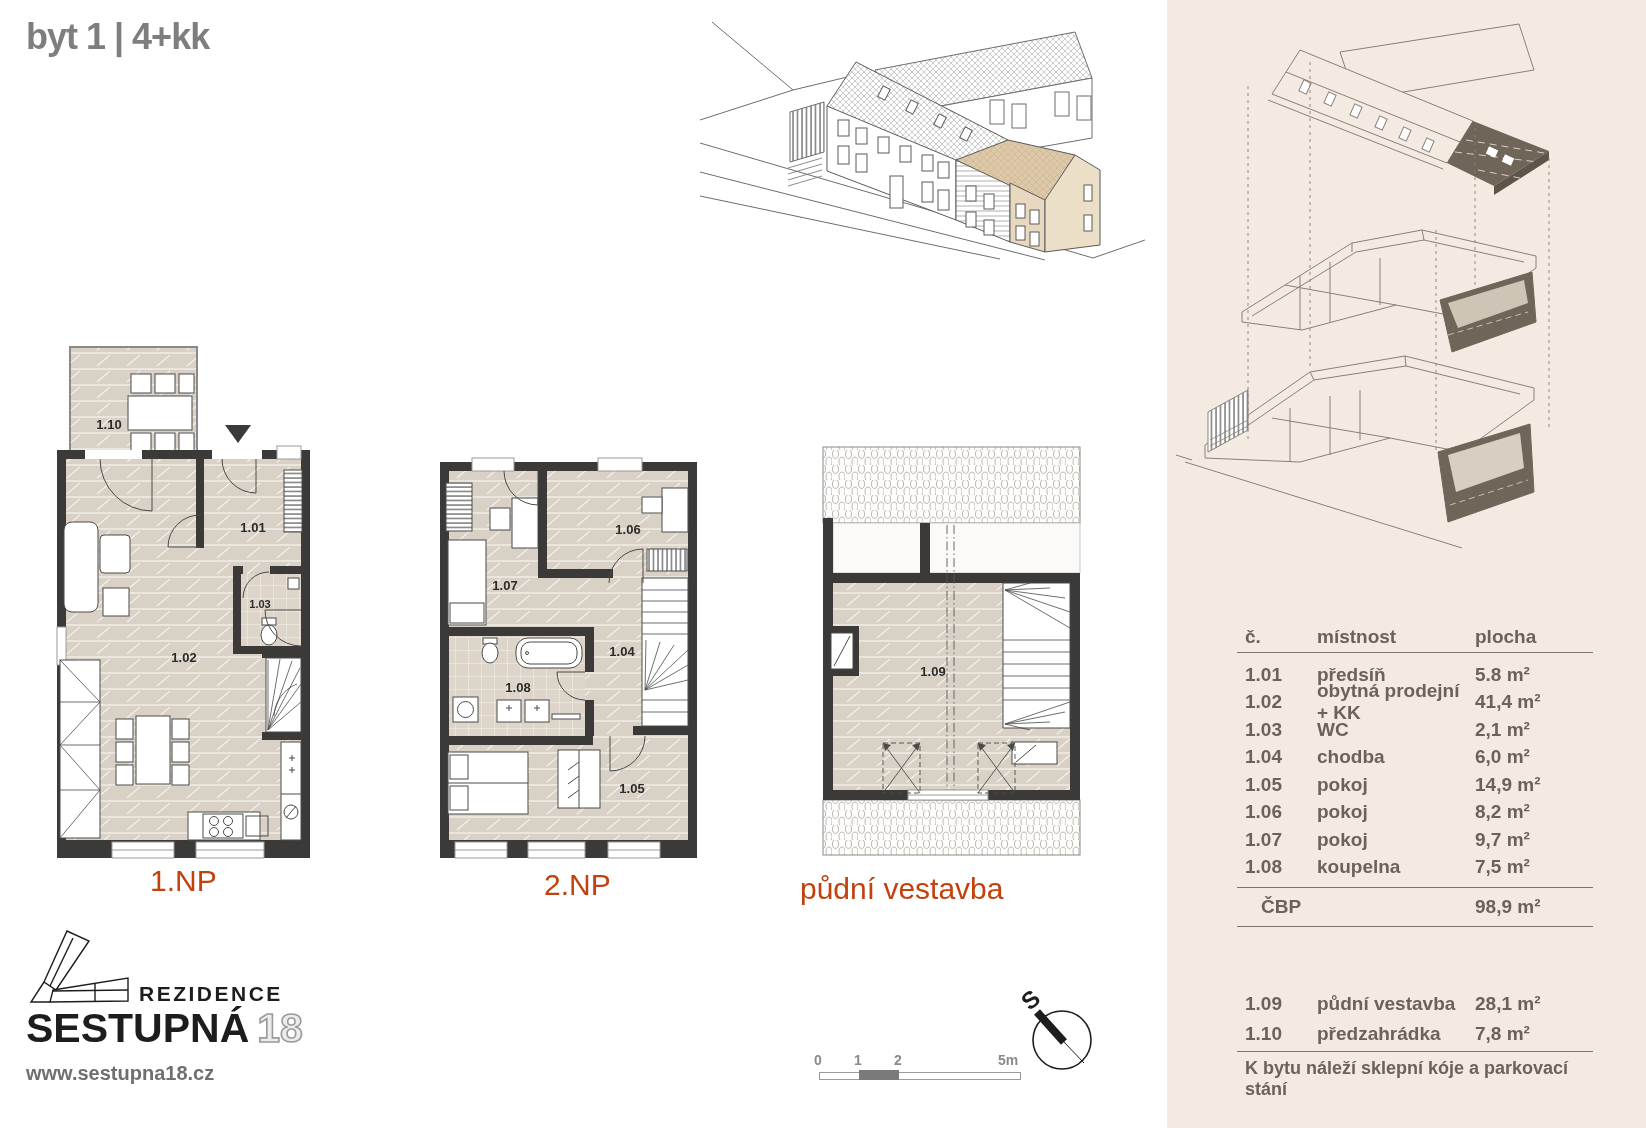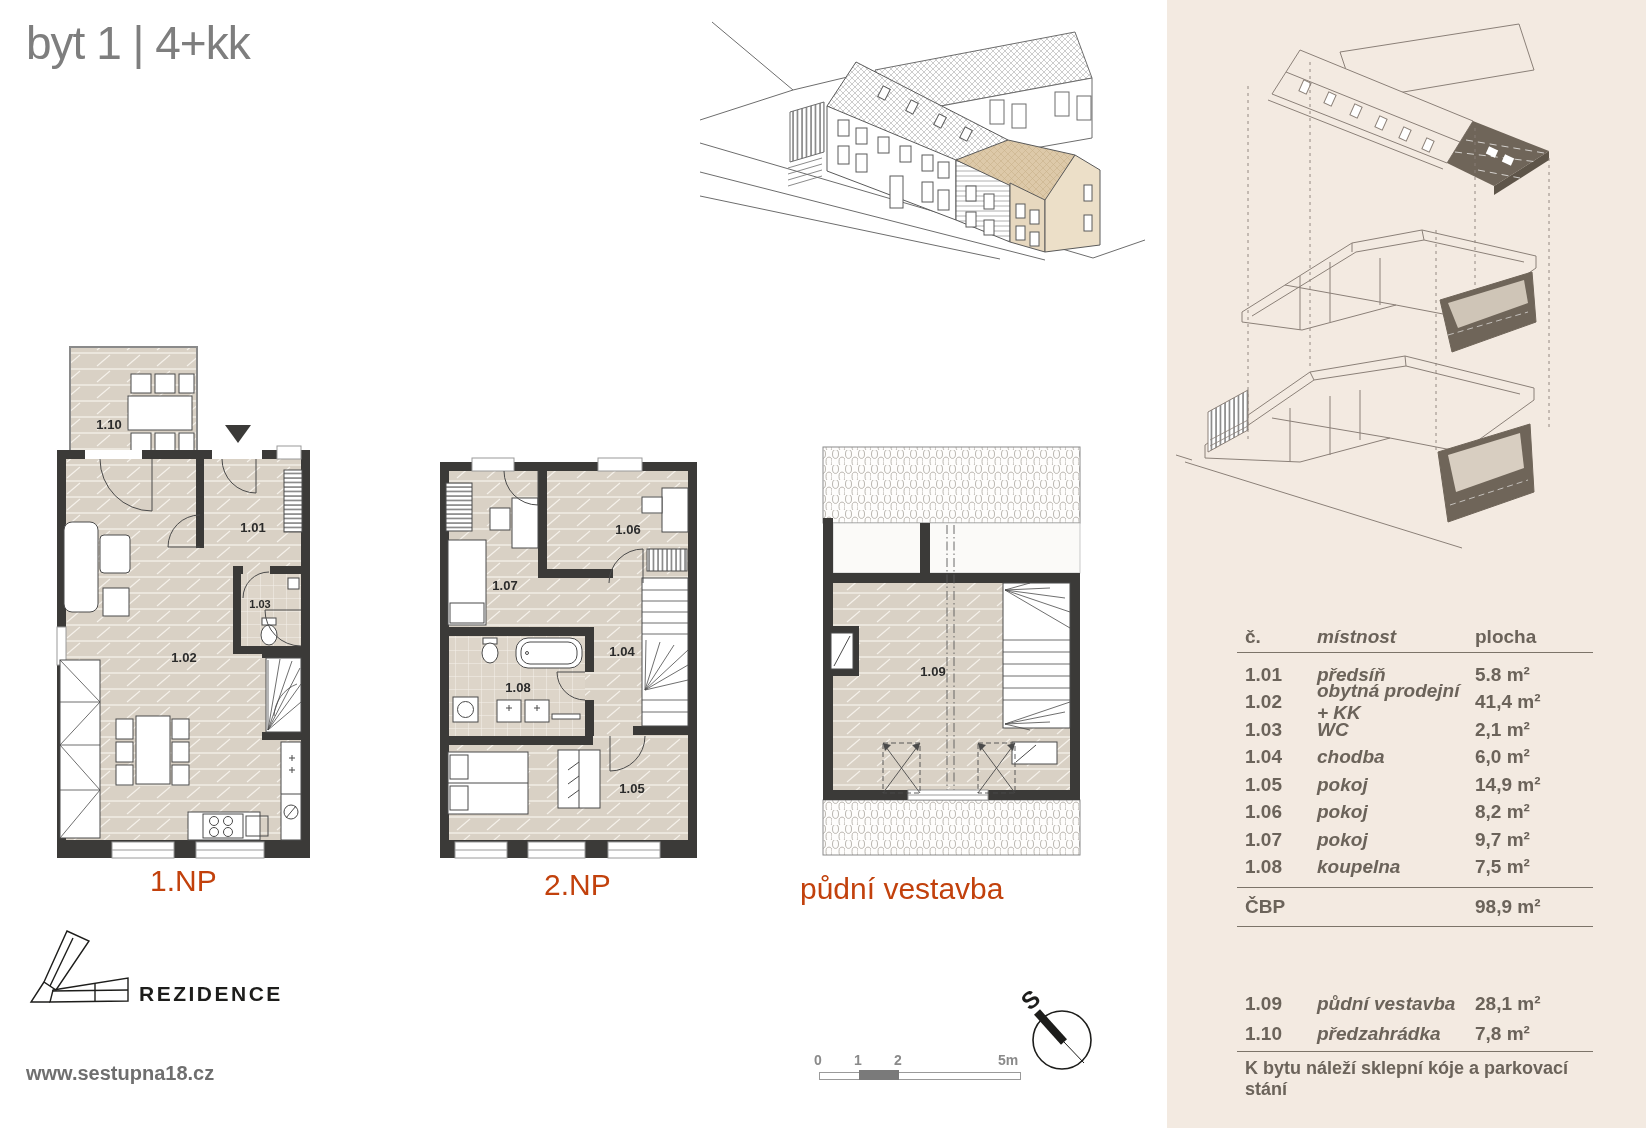--- a/index.html
+++ b/index.html
@@ -1,33 +1,33 @@
 <!DOCTYPE html>
 <html><head>
 <meta charset="utf-8">
 <style>
   html,body{margin:0;padding:0;background:#fff;}
   .page{position:relative;width:1646px;height:1128px;background:#ffffff;overflow:hidden;
         font-family:"Liberation Sans",sans-serif;}
   
-  .title{position:absolute;left:26px;top:16px;font-size:46px;font-weight:normal;
+  .title{position:absolute;left:26px;top:16px;font-size:36px;font-weight:bold;
          color:#7e7e7e;letter-spacing:-1px;}
   
   .panel{position:absolute;left:1167px;top:0;width:479px;height:1128px;background:#f3eae1;}
   
   .rtable{position:absolute;left:70px;top:622px;width:356px;color:#6b635a;font-weight:bold;}
   .trow{display:flex;align-items:center;height:27.5px;font-size:19px;}
   .thead{height:30px;}
   .trow .c-num{width:72px;padding-left:8px;}
-  .trow .c-room{flex:1;font-style:italic;}
+  .trow .c-room{flex:1;}
   .trow .c-area{width:118px;text-align:left;}
   .trow .c-label{flex:1;padding-left:8px;}
   .sep{border-top:1.5px solid #7c7469;margin:0;}
   .rows-block{padding-top:8px;padding-bottom:6px;}
-  .sum-block{padding-top:4px;padding-bottom:4px;}
+  .sum-block{padding-top:4px;padding-bottom:4px;margin-left:16px;}
   .sum-block .trow{height:30px;}
   .spacer{height:60px;}
   .extra-block{padding-top:2px;padding-bottom:2px;}
   .extra-block .trow{height:30px;}
   .footnote{padding-left:8px;padding-top:6px;font-size:18px;}
   
   .plan-label{position:absolute;font-size:30px;font-weight:normal;color:#c2410c;text-align:left;}
   
   .brand-rez{position:absolute;left:139px;top:982px;font-size:21px;font-weight:bold;
              letter-spacing:2.5px;color:#1d1d1b;}
@@ -613,20 +613,23 @@
   <g fill="none" stroke="#1d1d1b" stroke-width="1.4">
     <polygon points="44,982 67,931 89,941 56,990"></polygon>
     <line x1="50" y1="986" x2="73" y2="938"></line>
     <polygon points="53,990 128,978 128,1001 50,1002"></polygon>
     <line x1="95" y1="983" x2="95" y2="1001"></line>
     <line x1="52" y1="991" x2="128" y2="990"></line>
     <polyline points="44,982 31,1002 50,1002"></polyline>
   </g>
 </svg>
 <div class="brand-rez">REZIDENCE</div>
+<div class="brand-name">
+  <span>SESTUPNÁ</span><span class="n18">18</span>
+</div>
 <div class="brand-url">www.sestupna18.cz</div>
 
 <div>
   <span class="sb-num" style="left:814px">0</span>
   <span class="sb-num" style="left:854px">1</span>
   <span class="sb-num" style="left:894px">2</span>
   <span class="sb-num" style="left:998px">5m</span>
   <div class="abs" style="left:819px;top:1072px;width:200px;height:6px;border:1px solid #9a9a9a;background:#fff"></div>
   <div class="abs" style="left:859px;top:1070px;width:40px;height:10px;background:#7a7a7a"></div>
 </div>

